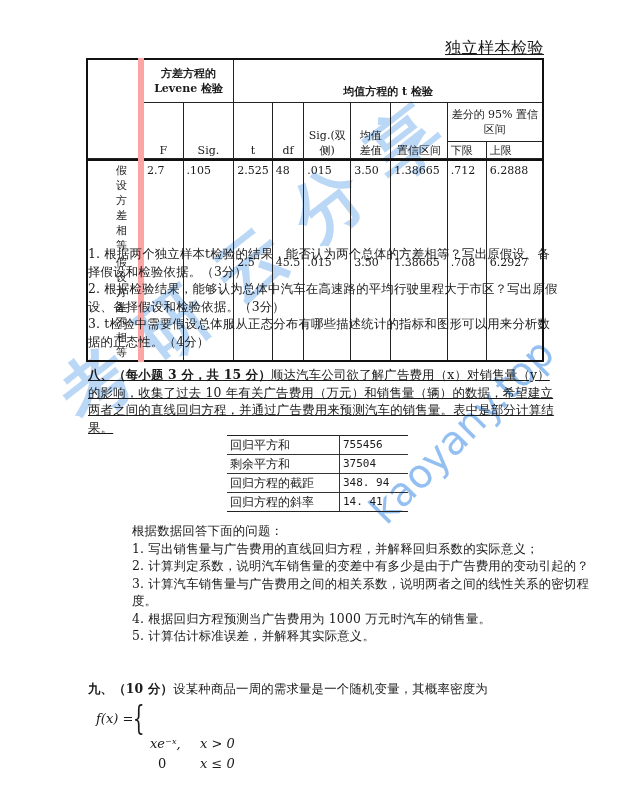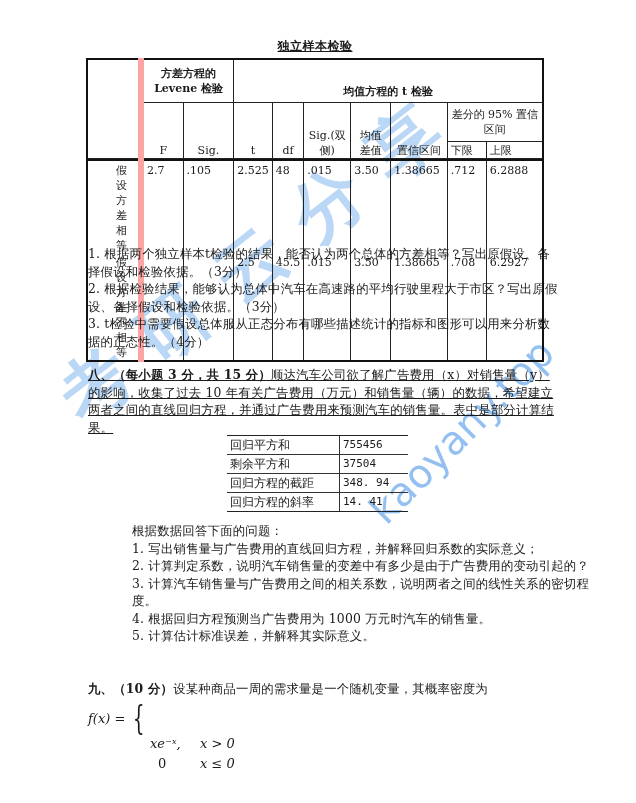--- a/index.html
+++ b/index.html
@@ -1,22 +1,22 @@
 <!DOCTYPE html>
 <html><head>
 <meta charset="utf-8">
 <style>
   html, body { margin:0; padding:0; background:#ffffff; }
   body { width:636px; height:803px; position:relative; overflow:hidden;
          font-family:"DejaVu Serif","Liberation Serif",serif; color:#1a1a1a; }
   .page { position:absolute; left:0; top:0; width:636px; height:803px; }
 
   
-  .tbl-title { position:absolute; left:86px; width:458px; top:38px; text-align:center;
-               font-size:12px; font-weight:bold; text-decoration:underline; letter-spacing:0.5px; }
+  .tbl-title { position:absolute; left:86px; width:458px; top:38px; text-align:right;
+               font-size:16px; font-weight:normal; text-decoration:underline; letter-spacing:0.5px; }
   table.ttest { position:absolute; left:86px; top:58px; width:458px; border-collapse:collapse;
                 font-size:11px; line-height:15px; border:2px solid #111; }
   table.ttest td { border:1px solid #222; padding:0 3px; vertical-align:bottom; }
   table.ttest .hdr-r1 td { height:39px; text-align:center; vertical-align:middle;font-weight:bold; }
   table.ttest .hdr-r1 td.tgroup { vertical-align:bottom; padding-bottom:3px; }
   table.ttest .hdr-r2 td { text-align:center; }
   table.ttest .hdr-r3 td { text-align:left; height:16px; }
   table.ttest .hdr-sep td { border-bottom:2px solid #111; }
   table.ttest .data td { text-align:left; vertical-align:top; border-top:none; border-bottom:none; padding-top:2px; }
   table.ttest .data td.rowlbl { text-align:left; }
@@ -32,21 +32,21 @@
   
   table.reg { position:absolute; left:227px; top:435px; border-collapse:collapse; font-size:12px; line-height:16px; }
   table.reg td { border-top:1px solid #333; border-bottom:1px solid #333; padding:1px 1px 1px 3px; }
   table.reg tr:first-child td { border-top:1.5px solid #222; }
   table.reg tr:last-child td { border-bottom:1.5px solid #222; }
   table.reg td.k { width:108px; border-right:1px solid #333; }
   table.reg td.v { width:64px; font-family:"DejaVu Sans Mono","Liberation Mono",monospace; font-size:11px; }
 
   
   .formula { position:absolute; left:88px; top:700px; height:40px; font-size:13px; font-style:italic; }
-  .formula .fx { position:absolute; left:0; top:11px; white-space:nowrap; }
+  .formula .fx { position:absolute; left:8px; top:11px; white-space:nowrap; }
   .formula .brace { position:absolute; left:40px; top:-3px; font-size:34px; font-style:normal; line-height:40px; transform:scaleX(0.55); }
   .formula .case { position:absolute; white-space:nowrap;margin-top:36px; }
 
   
   .wm { position:absolute; color:#3d8ee6; opacity:0.55; pointer-events:none; font-family:"DejaVu Sans","Liberation Sans",sans-serif; }
   .wm-cn { left:40px; top:370px; font-size:70px; transform:rotate(-38deg); transform-origin:left top; letter-spacing:28px; font-weight:bold; white-space:nowrap; opacity:0.35; }
   .wm-url { left:360px; top:500px; font-size:40px; transform:rotate(-45deg); transform-origin:left top; white-space:nowrap; opacity:0.55; }
 </style>
 </head>
 <body>

